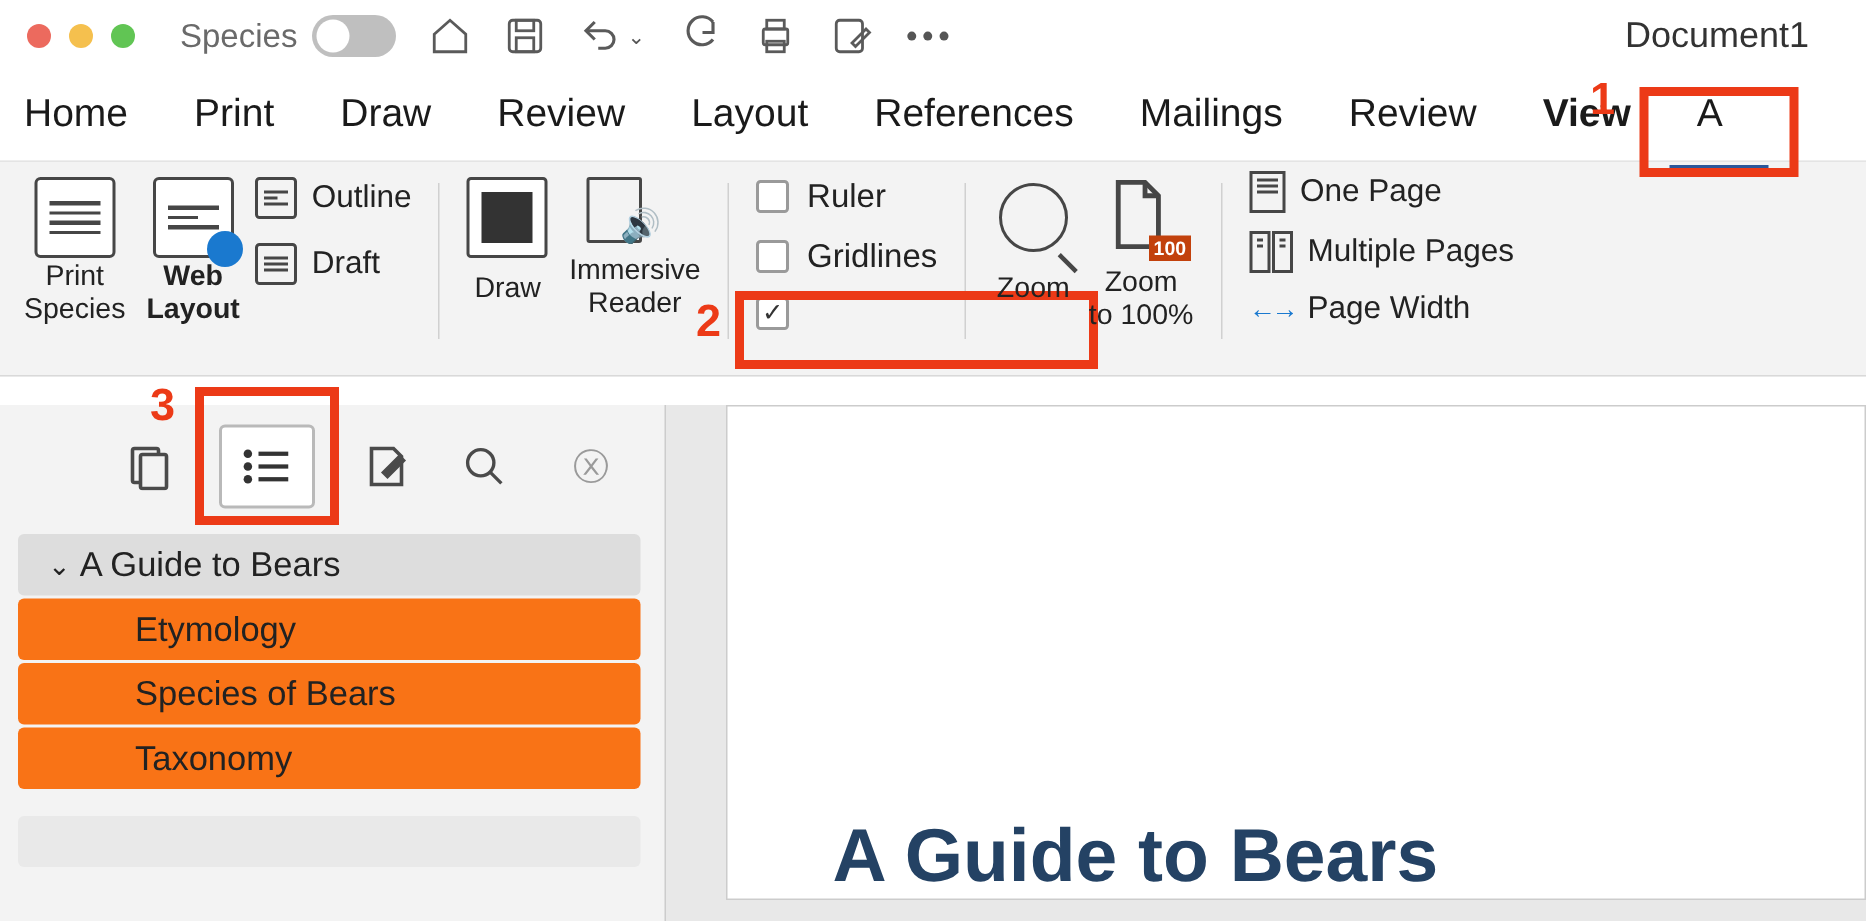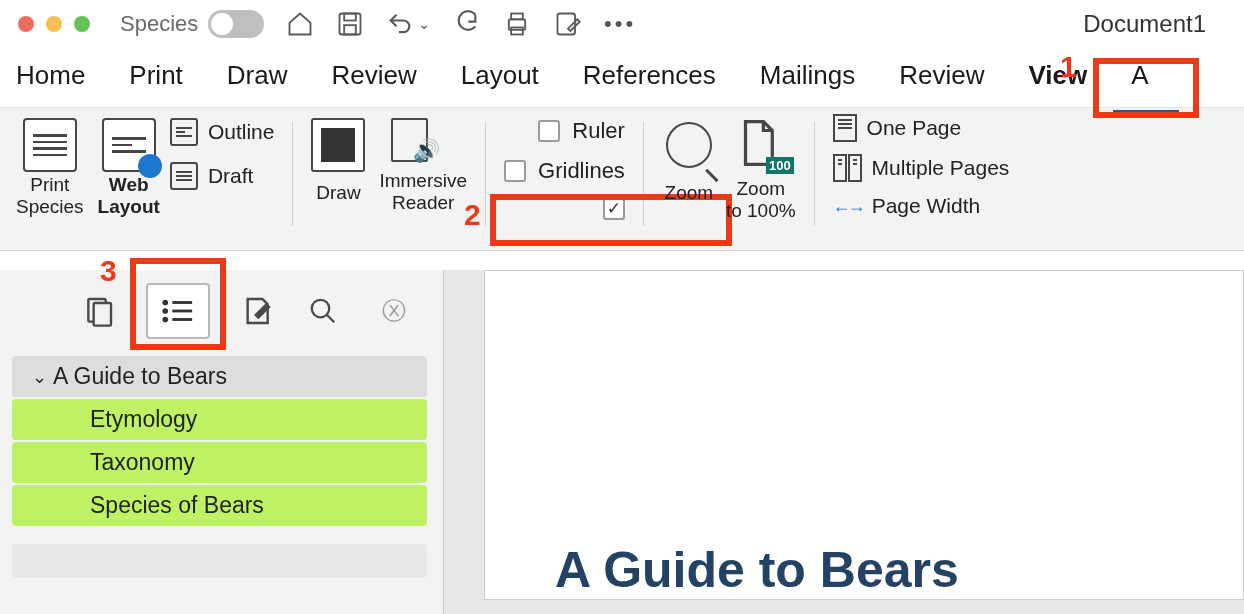--- a/index.html
+++ b/index.html
@@ -64,33 +64,33 @@
   .small-outline-ic,.small-draft-ic{ width:28px; height:28px; border:2px solid #464646; border-radius:3px; display:flex; flex-direction:column; justify-content:center; padding:3px 4px; gap:2px;}
   .small-outline-ic span,.small-draft-ic span{ height:2px; background:#464646;}
   
   .focus-ic{ width:54px; height:54px; background:#fff; border:2px solid #464646; position:relative; border-radius:3px;}
   .focus-ic::before{content:""; position:absolute; inset:8px; background:#333;}
   
   .ir-ic{ width:64px; height:46px; display:flex;}
   .ir-ic .book{ width:58px; height:44px; border:2px solid #464646; border-radius:2px;}
   .ir-ic .sound{ position:relative; left:-14px; top:20px; font-size:22px; color:#1e8fea;}
   
-  .chkgroup{ display:flex; flex-direction:column; gap:14px; font-size:22px; padding-top:4px; position:relative;align-items:flex-end;}
+  .chkgroup{ display:flex; flex-direction:column; gap:14px; font-size:22px; padding-top:4px; position:relative;}
   .chkrow{ display:flex; align-items:center; gap:12px;}
   .chk{ width:22px; height:22px; border:2px solid #9a9a9a; border-radius:3px; background:#fff; font-size:17px; line-height:18px; text-align:center; color:#333;}
   .navpane-box{
     position:absolute; border:6px solid #ec3a17; left:-14px; top:80px;
     width:242px; height:52px;
   }
   .ann-2{ position:absolute; left:-40px; top:84px; font-size:30px; font-weight:700; color:#ec3a17;}
   
   .zoom-ic{ width:46px; height:46px; border:2.5px solid #464646; border-radius:50%; position:relative;}
   .zoom-ic::after{content:""; position:absolute; right:-10px; bottom:-10px; width:16px; height:2.5px; background:#464646; transform:rotate(45deg);}
   .z100{
-    position:absolute; right:-4px; bottom:-2px; background:#0f766e; color:#fff;
+    position:absolute; right:-4px; bottom:-2px; background:#c2410c; color:#fff;
     font-size:13px; padding:1px 3px; font-weight:600;
   }
   
   .pv-list{ display:flex; flex-direction:column; gap:12px; font-size:21px;}
   .pv-row{ display:flex; align-items:center; gap:10px;}
   .small-page-ic{ width:24px;height:28px;border:2px solid #464646;display:flex;flex-direction:column;gap:2px;padding:3px 3px;}
   .small-page-ic span{height:2px;background:#464646;}
   .arrows{ font-size:18px; color:#1a79cf; font-weight:700; letter-spacing:-4px;}
   
   .content{ display:flex; position:absolute; top:270px; left:0; right:0; bottom:0;}
@@ -109,21 +109,21 @@
     width:64px; height:56px; display:flex; align-items:center; justify-content:center;
   }
   .headings-highlight{
     position:absolute; border:6px solid #ec3a17; left:130px; top:-12px;
     width:96px; height:92px;
   }
   .ann-3{ position:absolute; left:100px; top:-16px; font-size:30px; font-weight:700; color:#ec3a17;}
   .outline-list{ margin-top:14px;}
   .outline-item{
     font-size:23px; padding:7px 12px 7px 48px; margin:2px 16px 2px 12px;
-    border-radius:4px; background:#bef264;
+    border-radius:4px; background:#f97316;
   }
   .outline-item.lvl1{ padding-left:20px; background:#dddddd; font-weight:500; display:flex; align-items:center; gap:6px;}
   .outline-item.sub{ padding-left:78px;}
   .outline-blank{ height:34px; background:#e9e9e9; margin:18px 16px 2px 12px; border-radius:4px;}
   .page-area{
     flex:1; background:#e8e8e8; padding-top:0;
   }
   .page{
     background:#fff; width:760px; min-height:330px; margin-left:40px;
     border:1px solid #ccc; padding:270px 70px 0 70px;
@@ -371,24 +371,24 @@
     </div>
     <div class="outline-list">
       <div class="outline-item lvl1">
         <span style="font-size:18px;">⌄</span>
         <span>A Guide to Bears</span>
       </div>
       <div class="outline-item sub">
         <span>Etymology</span>
       </div>
       <div class="outline-item sub">
+        <span>Species of Bears</span>
+      </div>
+      <div class="outline-item sub">
         <span>Taxonomy</span>
-      </div>
-      <div class="outline-item sub">
-        <span>Species of Bears</span>
       </div>
       <div class="outline-blank"></div>
     </div>
   </div>
   <div class="page-area">
     <div class="page">
       <div class="doc-heading">A Guide to Bears</div>
     </div>
   </div>
 </div>

